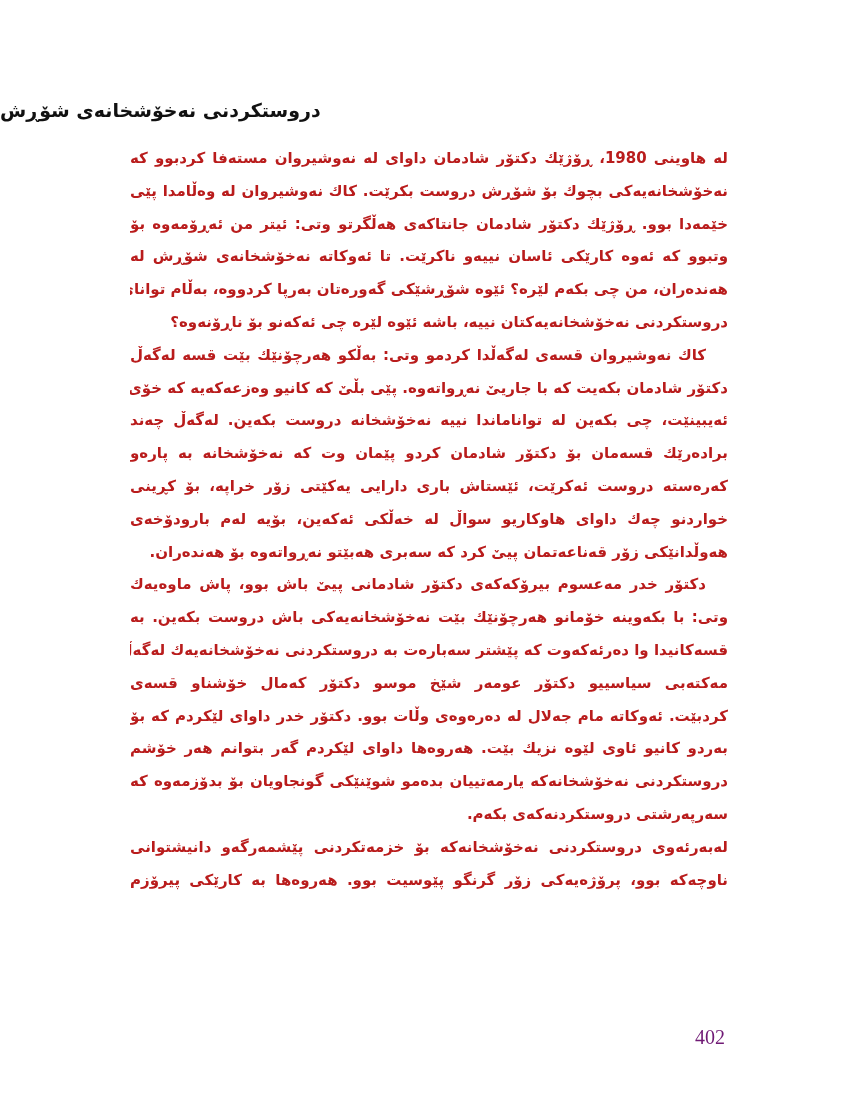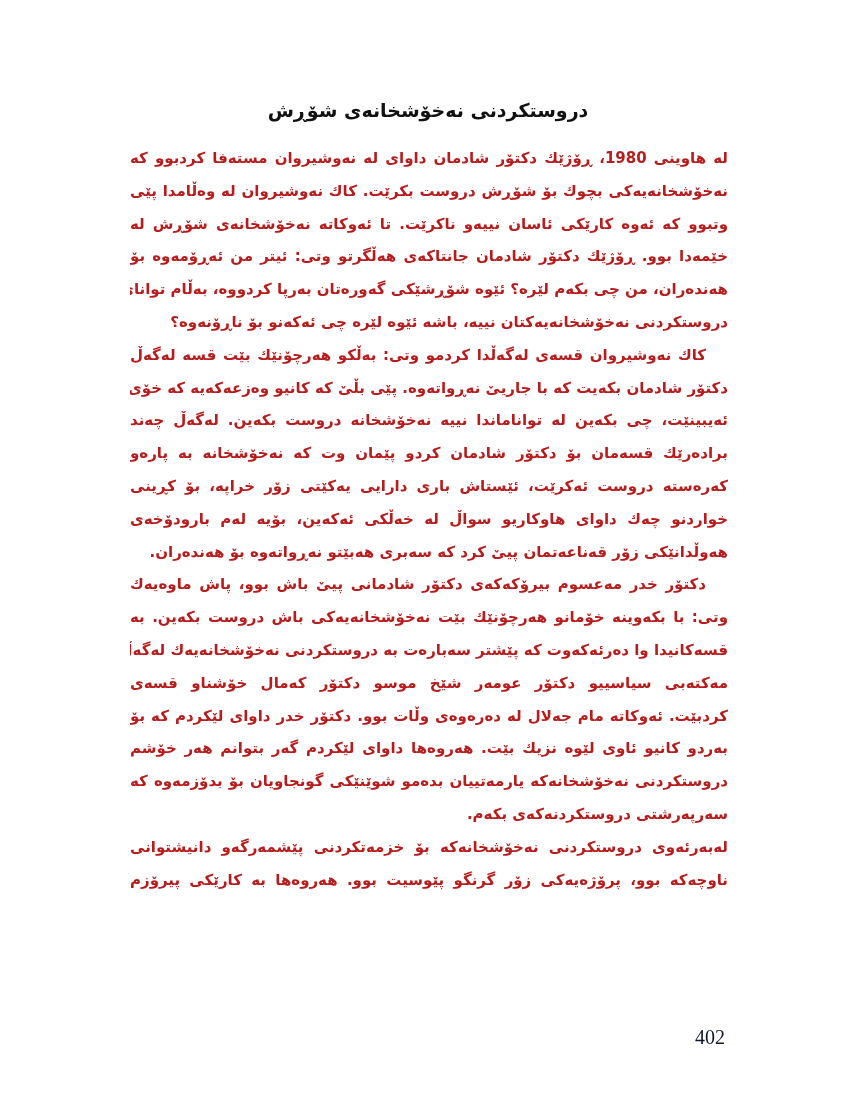--- a/index.html
+++ b/index.html
@@ -18,21 +18,21 @@
       left: 0; top: 0;
       width: 856px;
       height: 1108px;
       background: #ffffff;
     }
     .title {
       position: absolute;
       top: 92px;
       left: 0;
       width: 856px;
-      text-align: center;
+      text-align: left;
       direction: rtl;
       font-family: "DejaVu Sans", sans-serif;
       font-weight: bold;
       font-size: 19px;
       color: #111111;
       line-height: 36px;
     }
     .body-text {
       position: absolute;
       top: 142px;
@@ -62,37 +62,37 @@
       padding-right: 22px;
     }
     .page-number {
       position: absolute;
       top: 1026px;
       left: 680px;
       width: 60px;
       text-align: center;
       font-family: "Liberation Serif", serif;
       font-size: 20px;
-      color: #0f172a;
+      color: #701a75;
     }
   </style>
 </head>
 <body>
 
 <div class="page">
 
   <div class="title">دروستكردنی نەخۆشخانەی شۆڕش</div>
 
   <div class="body-text">
 
     <div>
       <span class="line">لە هاوینی 1980، ڕۆژێك دكتۆر شادمان داوای لە نەوشیروان مستەفا كردبوو كە</span>
       <span class="line">نەخۆشخانەیەكی بچوك بۆ شۆڕش دروست بكرێت. كاك نەوشیروان لە وەڵامدا پێی</span>
+      <span class="line">خێمەدا بوو. ڕۆژێك دكتۆر شادمان جانتاكەی هەڵگرتو وتی: ئیتر من ئەڕۆمەوە بۆ</span>
       <span class="line">وتبوو كە ئەوە كارێكی ئاسان نییەو ناكرێت. تا ئەوكاتە نەخۆشخانەی شۆڕش لە</span>
-      <span class="line">خێمەدا بوو. ڕۆژێك دكتۆر شادمان جانتاكەی هەڵگرتو وتی: ئیتر من ئەڕۆمەوە بۆ</span>
       <span class="line">هەندەران، من چی بكەم لێرە؟ ئێوە شۆڕشێكی گەورەتان بەرپا كردووە، بەڵام توانای</span>
       <span class="line last">دروستكردنی نەخۆشخانەیەكتان نییە، باشە ئێوە لێرە چی ئەكەنو بۆ ناڕۆنەوە؟</span>
     </div>
 
     <div>
       <span class="line indent">كاك نەوشیروان قسەی لەگەڵدا كردمو وتی: بەڵكو هەرچۆنێك بێت قسە لەگەڵ</span>
       <span class="line">دكتۆر شادمان بكەیت كە با جاریێ نەڕواتەوە. پێی بڵێ كە كانیو وەزعەكەیە كە خۆی</span>
       <span class="line">ئەیبینێت، چی بكەین لە تواناماندا نییە نەخۆشخانە دروست بكەین. لەگەڵ چەند</span>
       <span class="line">برادەرێك قسەمان بۆ دكتۆر شادمان كردو پێمان وت كە نەخۆشخانە بە پارەو</span>
       <span class="line">كەرەستە دروست ئەكرێت، ئێستاش باری دارایی یەكێتی زۆر خراپە، بۆ كڕینی</span>

